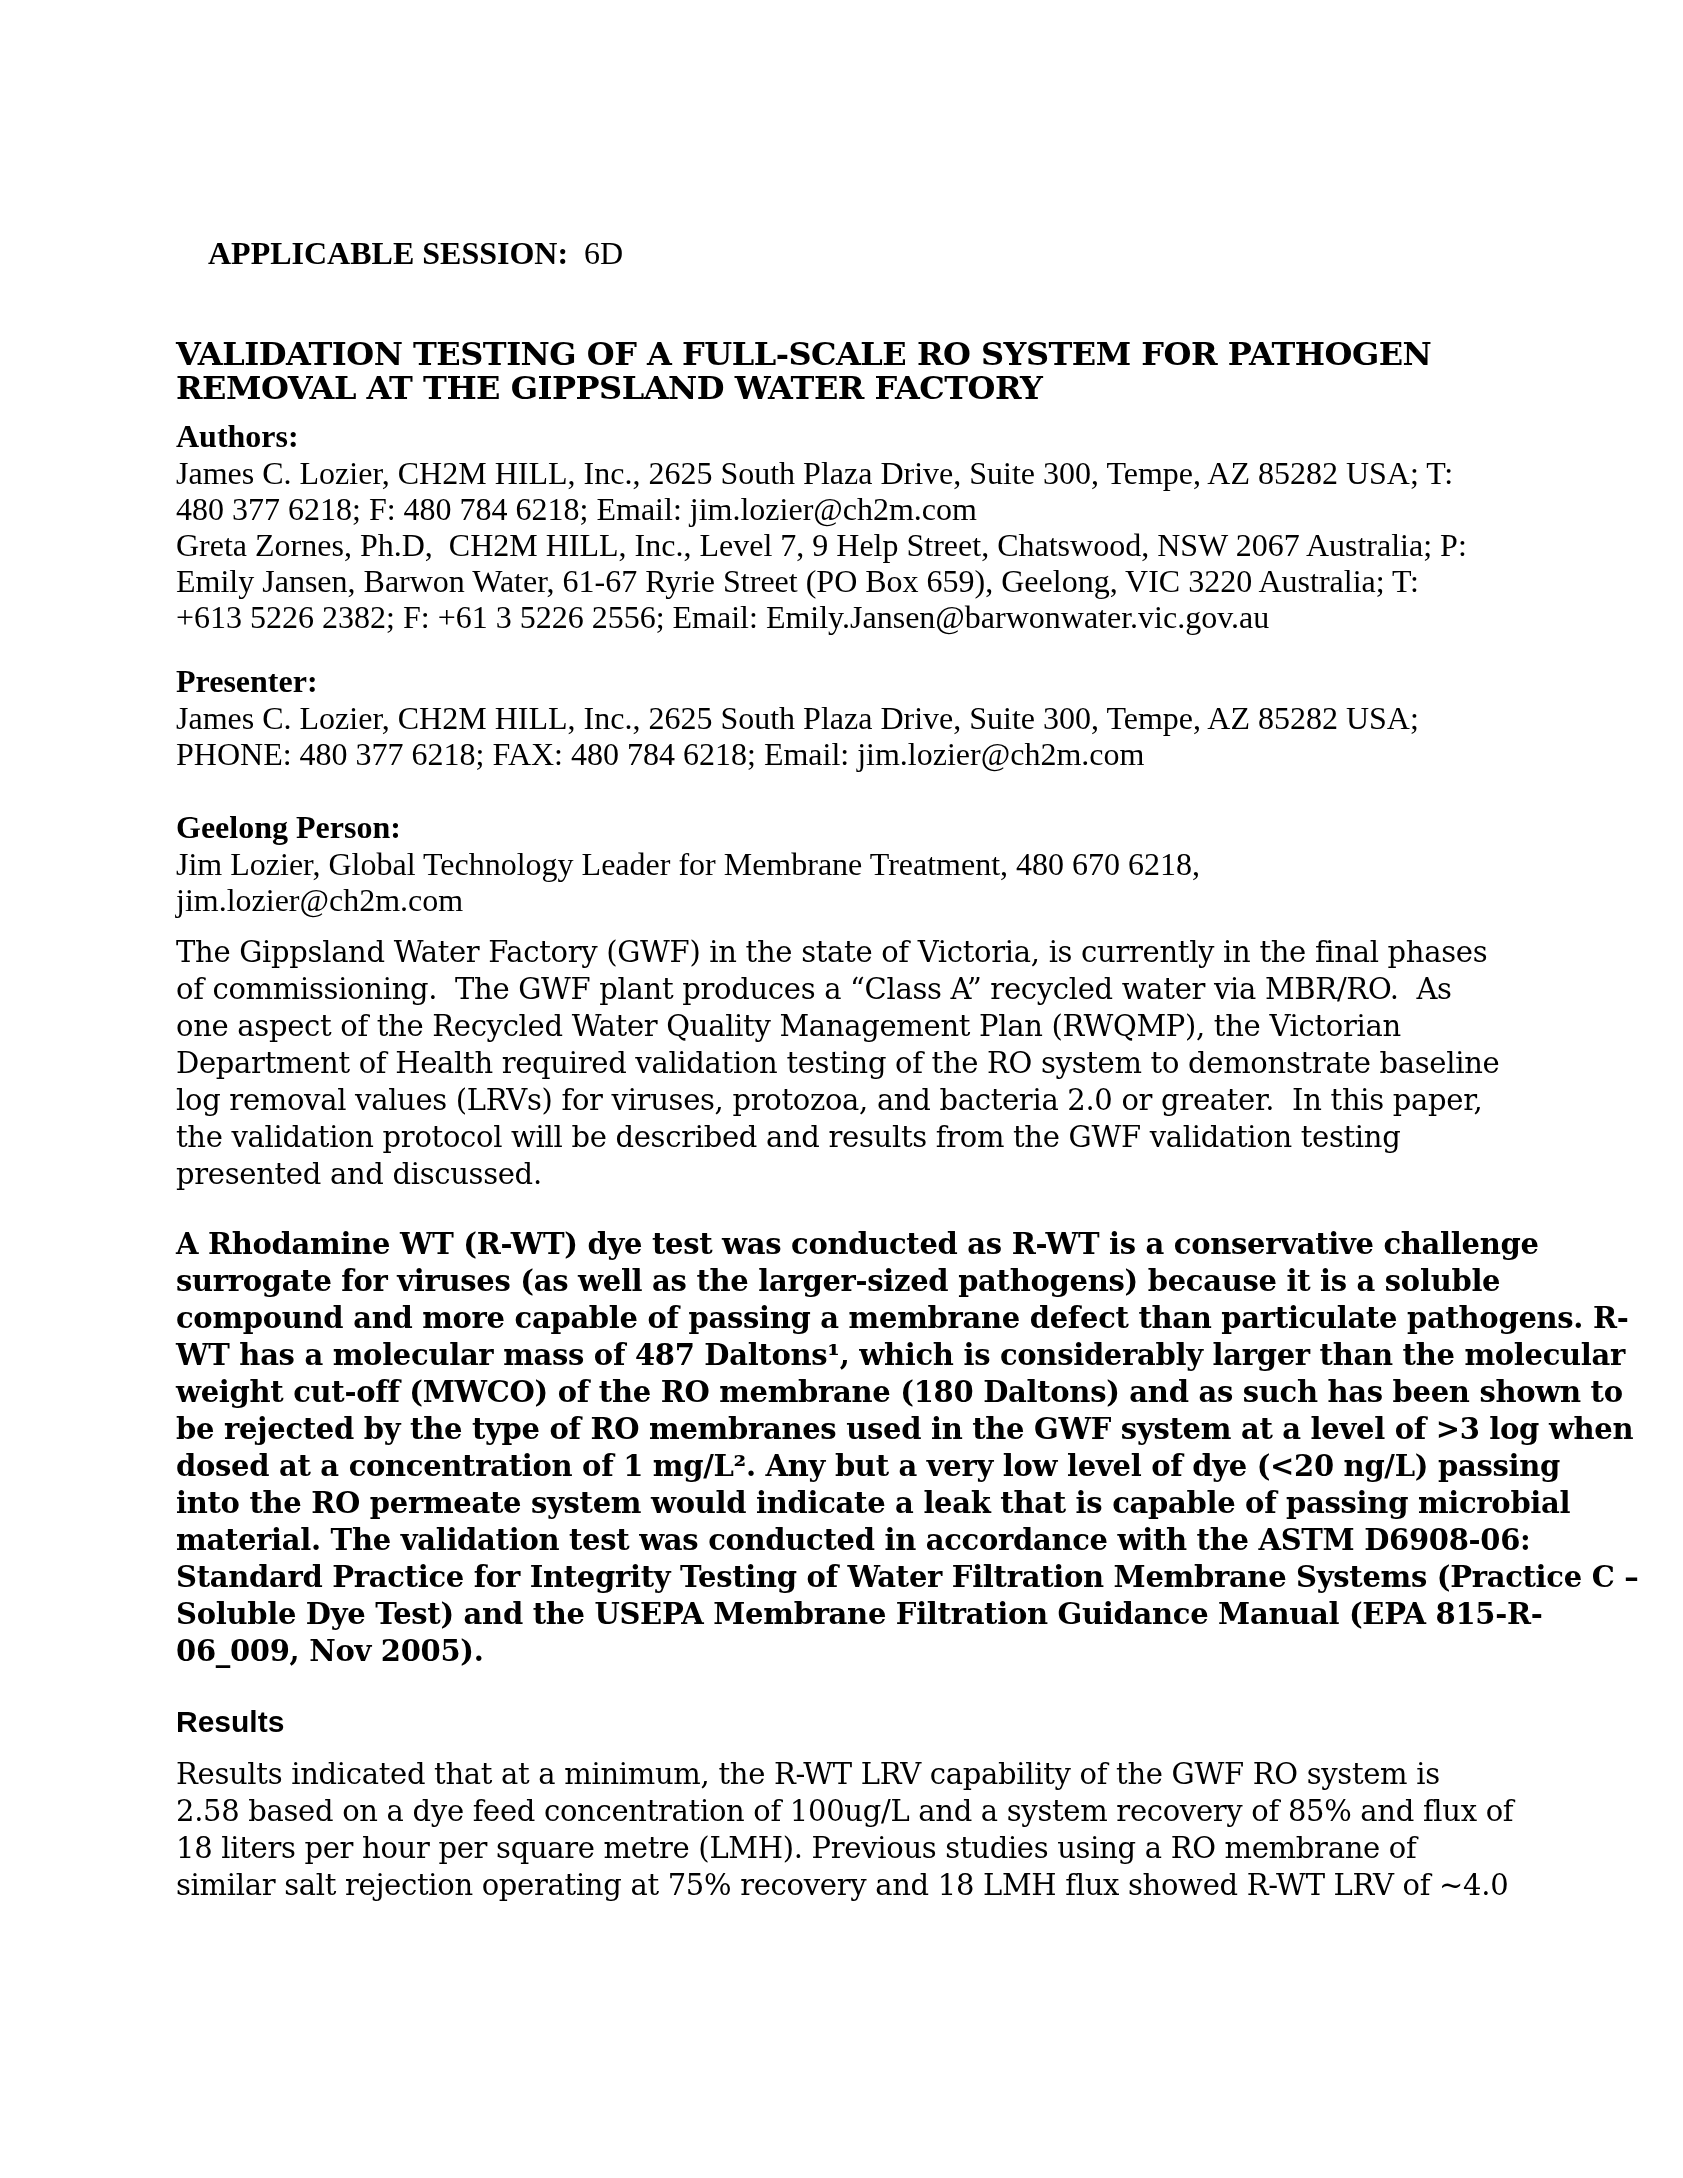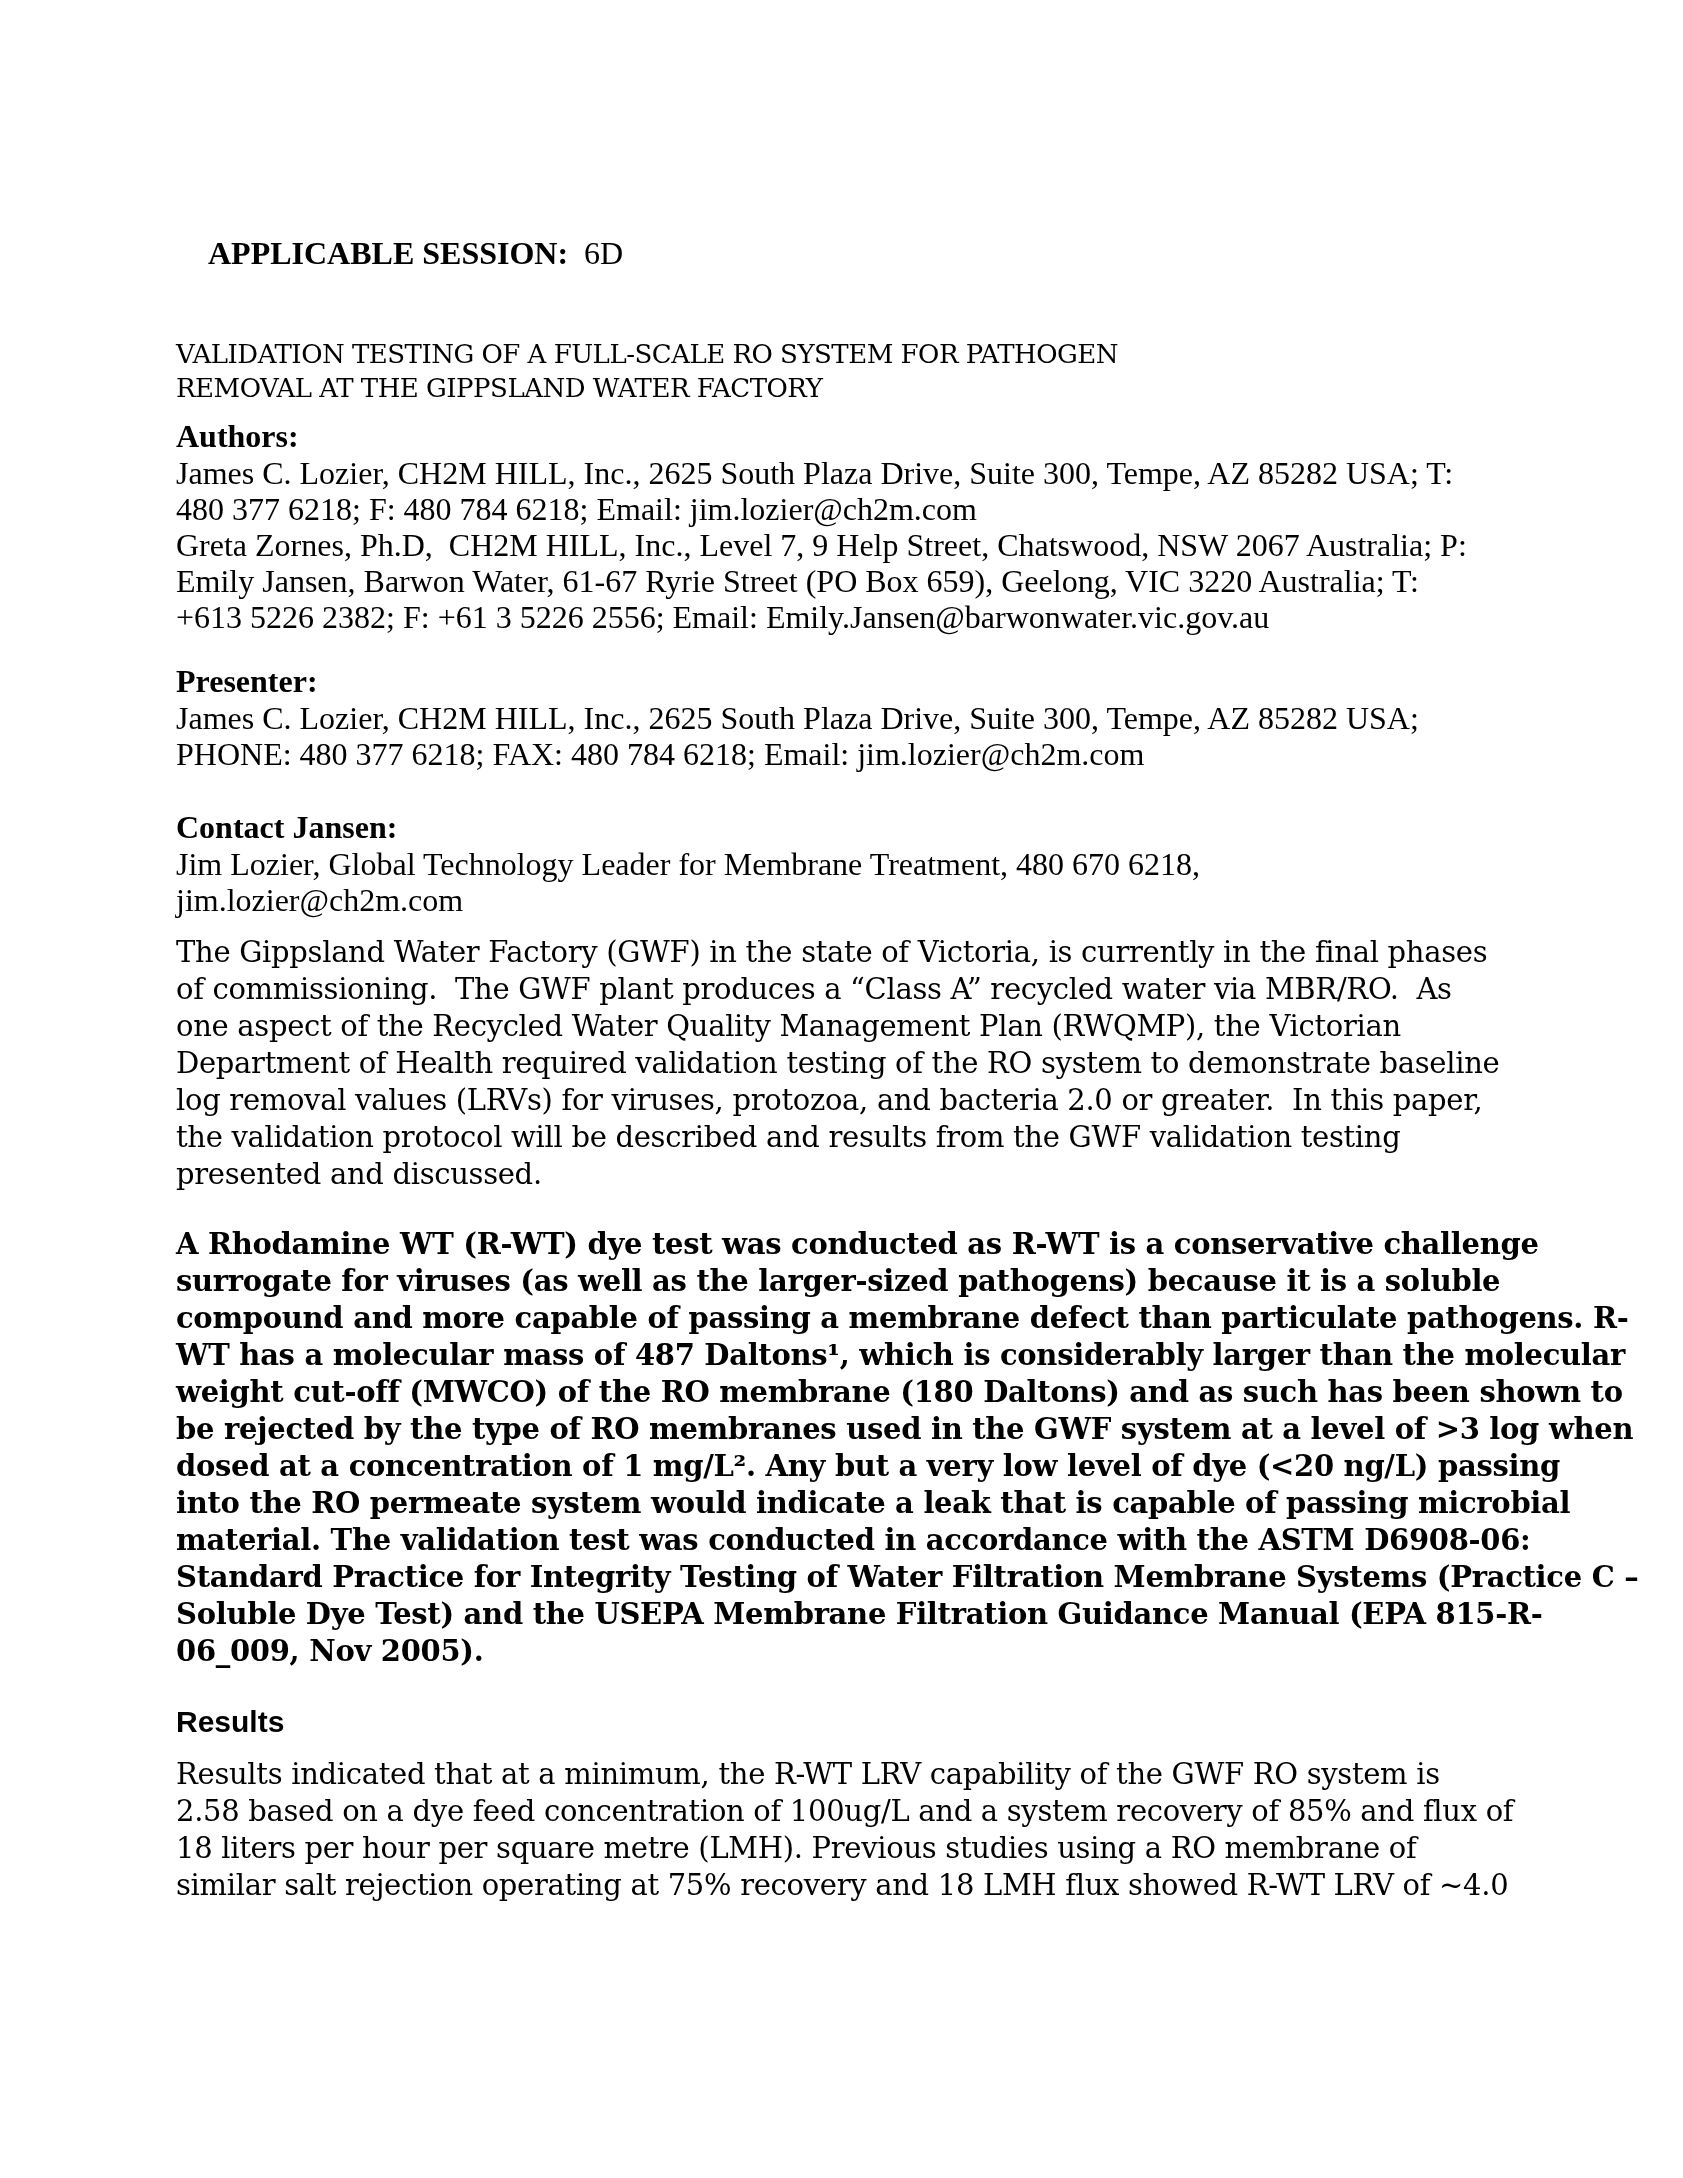--- a/index.html
+++ b/index.html
@@ -26,22 +26,22 @@
     font-size: 32px;
     line-height: 37px;
     white-space: pre;
   }
   .session-label { font-weight: bold; }
   .session-value { font-weight: normal; }
 
   .title {
     margin-top: 28px;
     font-family: "DejaVu Serif", serif;
-    font-weight: normal;
-    font-size: 26px;
+    font-weight: bold;
+    font-size: 32px;
     line-height: 34px;
     white-space: pre;
     letter-spacing: -0.5px;
   }
 
   .h-serif {
     font-weight: bold;
     font-size: 32px;
     line-height: 37px;
   }
@@ -104,21 +104,21 @@
   <div class="contact-lines">James C. Lozier, CH2M HILL, Inc., 2625 South Plaza Drive, Suite 300, Tempe, AZ 85282 USA; T:
 480 377 6218; F: 480 784 6218; Email: jim.lozier@ch2m.com
 Greta Zornes, Ph.D,  CH2M HILL, Inc., Level 7, 9 Help Street, Chatswood, NSW 2067 Australia; P:</div>
   <div class="contact-lines">Emily Jansen, Barwon Water, 61-67 Ryrie Street (PO Box 659), Geelong, VIC 3220 Australia; T:
 +613 5226 2382; F: +61 3 5226 2556; Email: Emily.Jansen@barwonwater.vic.gov.au</div>
 
   <div class="h-serif m-presenter-h">Presenter:</div>
   <div class="contact-lines">James C. Lozier, CH2M HILL, Inc., 2625 South Plaza Drive, Suite 300, Tempe, AZ 85282 USA;
 PHONE: 480 377 6218; FAX: 480 784 6218; Email: jim.lozier@ch2m.com</div>
 
-  <div class="h-serif m-contact-h">Contact Jansen:</div>
+  <div class="h-serif m-contact-h">Geelong Person:</div>
   <div class="contact-lines">Jim Lozier, Global Technology Leader for Membrane Treatment, 480 670 6218,
 jim.lozier@ch2m.com</div>
 
   <div class="para m-para1">The Gippsland Water Factory (GWF) in the state of Victoria, is currently in the final phases
 of commissioning.  The GWF plant produces a “Class A” recycled water via MBR/RO.  As
 one aspect of the Recycled Water Quality Management Plan (RWQMP), the Victorian
 Department of Health required validation testing of the RO system to demonstrate baseline
 log removal values (LRVs) for viruses, protozoa, and bacteria 2.0 or greater.  In this paper,
 the validation protocol will be described and results from the GWF validation testing
 presented and discussed.</div>

